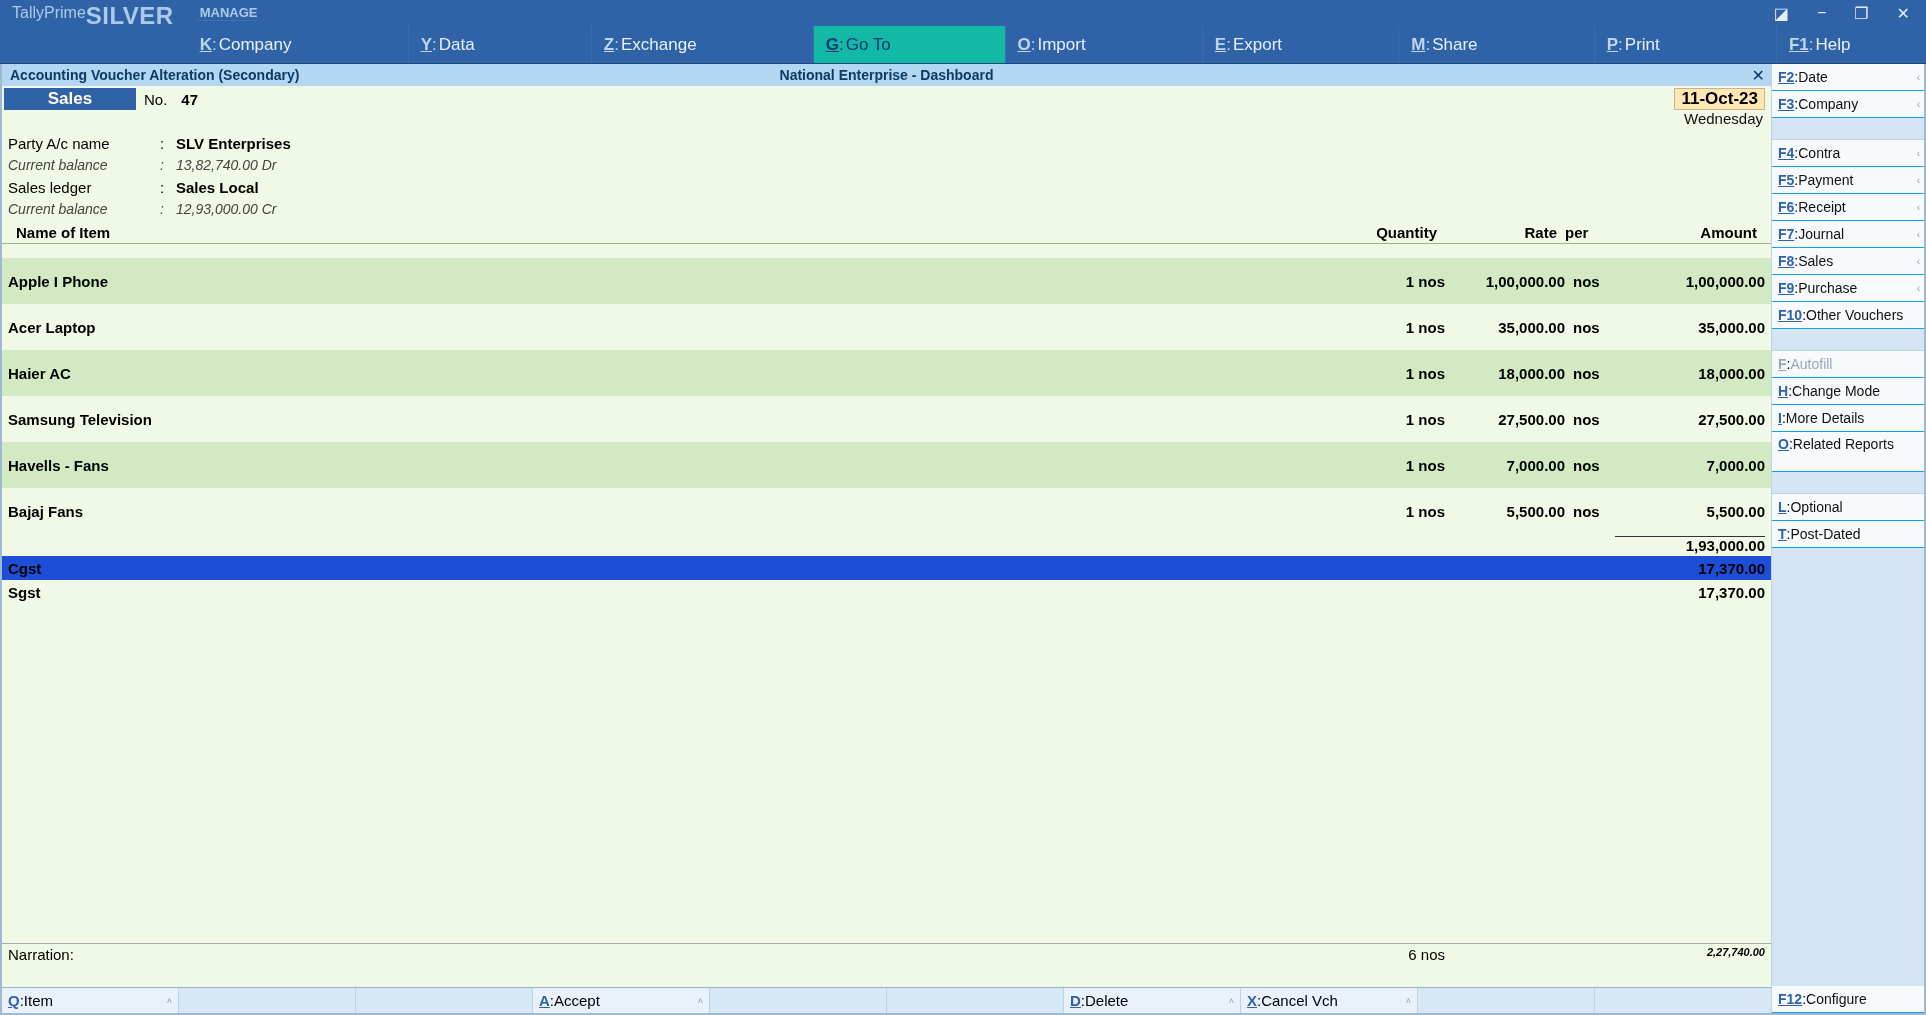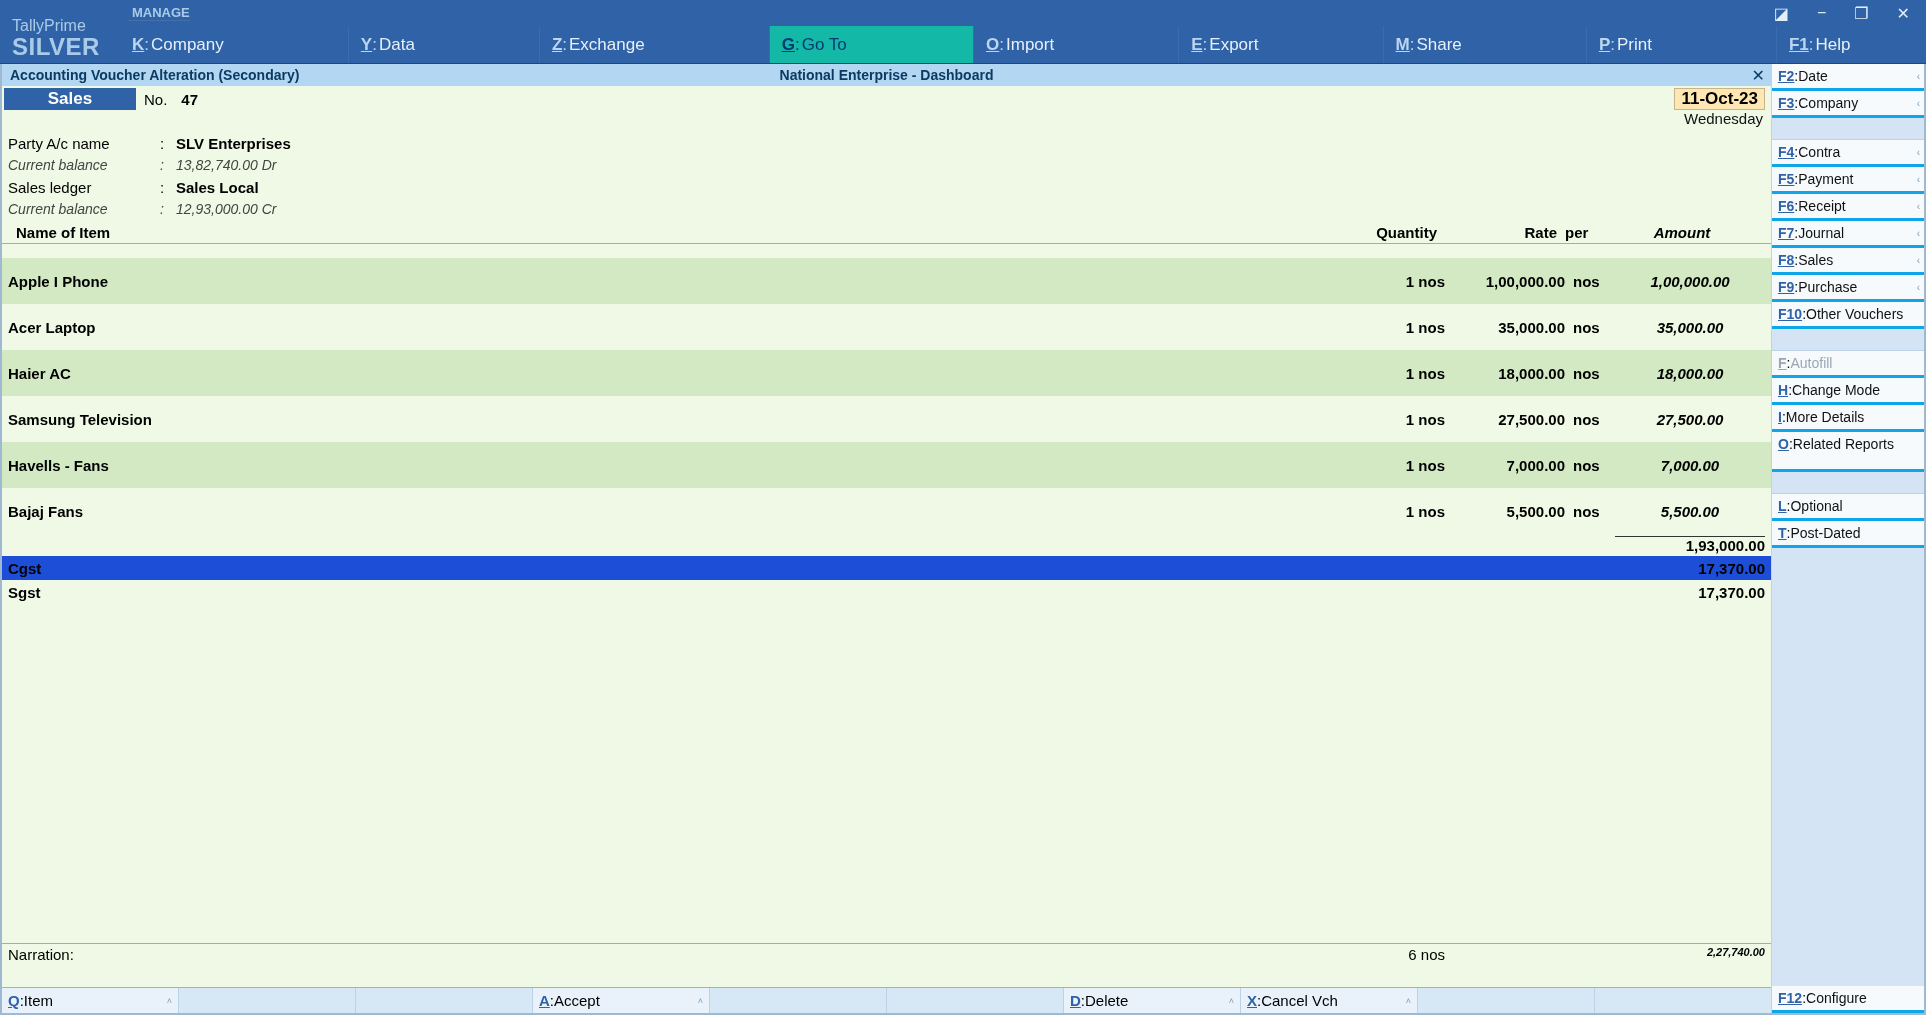--- a/index.html
+++ b/index.html
@@ -17,22 +17,22 @@
     height: 64px;
     display: flex;
     align-items: stretch;
     color: #fff;
     border-bottom: 1px solid #1d477f;
   }
   .brand {
     padding: 4px 14px 4px 12px;
     min-width: 120px;
     display: flex;
-    flex-direction: column;
-    justify-content: flex-end;
+    flex-direction: row;
+    justify-content: flex-start;
   }
   .brand .line1 { color: #a9cbe9; font-size: 16px; font-weight: 500; }
   .brand .line2 { color: #a9cbe9; font-size: 24px; font-weight: 700; letter-spacing: 0.5px; line-height: 1; }
   .titlebar-right {
     flex: 1;
     display: flex;
     flex-direction: column;
   }
   .titlebar-row1 {
     height: 26px;
@@ -177,21 +177,21 @@
     display: flex;
     padding: 2px 14px;
     font-weight: 700;
     font-size: 15px;
     border-bottom: 1px solid #9eb68a;
   }
   .col-name { flex: 1; text-align: left; }
   .col-qty { width: 100px; text-align: right; }
   .col-rate { width: 120px; text-align: right; }
   .col-per { width: 50px; padding-left: 8px; text-align: left; }
-  .col-amt { width: 150px; text-align: center; font-style: italic; }
+  .col-amt { width: 150px; text-align: right; }
   .grid-body { flex: 1; overflow: hidden; padding-top: 14px; }
   .grid-row {
     display: flex;
     padding: 0 6px;
     height: 46px;
     align-items: center;
     font-size: 15px;
     font-weight: 700;
   }
   .grid-row.striped { background: #d2e9c3; }
@@ -250,21 +250,21 @@
   }
   .action-cell:first-child { border-left: none; }
   .action-cell.empty { background: #d6e7f6; }
   .action-cell .k { color: #2f62a6; font-weight: 700; text-decoration: underline; }
   .action-cell .c { color: #000; font-weight: 400; }
   .action-cell .caret { position: absolute; right: 6px; color: #7aa2c3; font-size: 9px; }
 
   
   .side-btn {
     background: #f7fafd;
-    border-bottom: 3px solid #0ea5e9;
+    border-bottom: 1px solid #0ea5e9;
     height: 27px;
     display: flex;
     align-items: center;
     padding: 0 6px;
     font-size: 14px;
     position: relative;
   }
   .side-btn .k { color: #2f62a6; font-weight: 700; text-decoration: underline; white-space: nowrap; }
   .side-btn .c { color: #111; margin-left: 0; }
   .side-btn .chev { position: absolute; right: 4px; color: #7aa2c3; font-size: 10px; }

